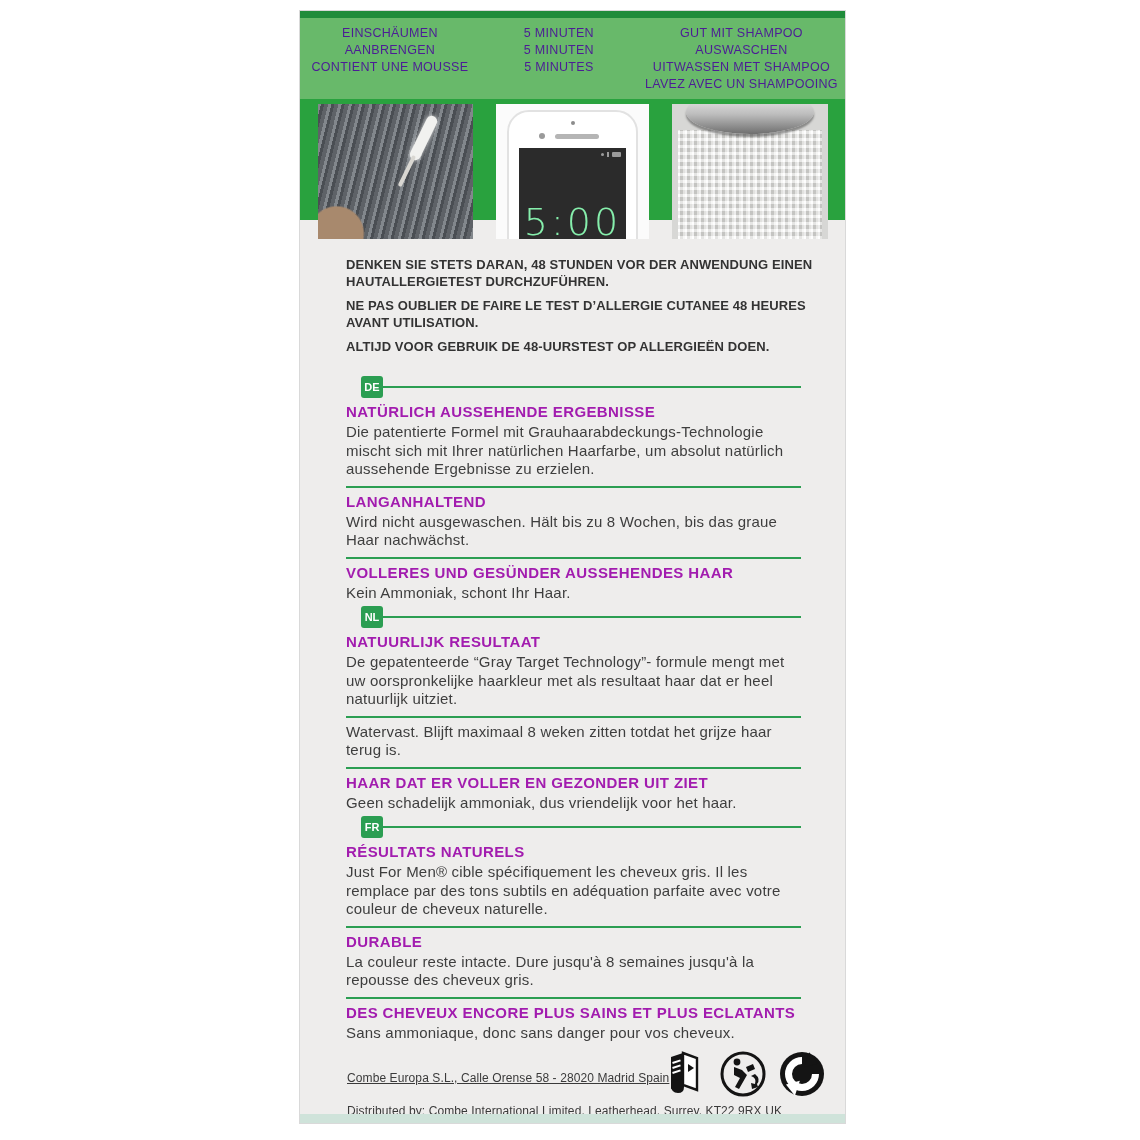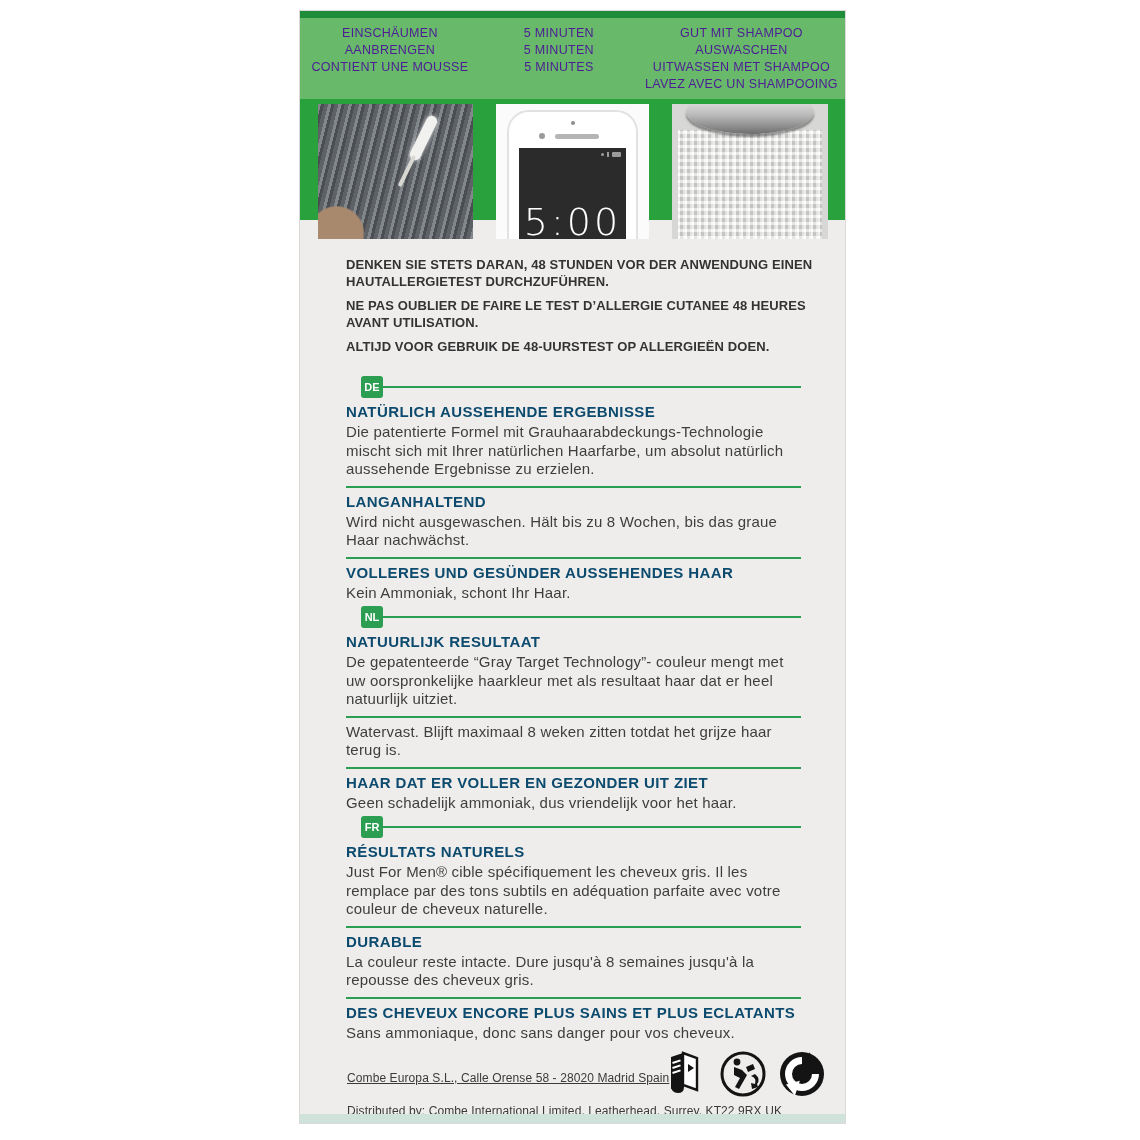--- a/index.html
+++ b/index.html
@@ -30,40 +30,40 @@
          border:2px solid #e2e2e2;border-radius:22px 22px 0 0;box-sizing:border-box;}
   .cam{position:absolute;left:50%;top:9px;width:4px;height:4px;margin-left:-2px;border-radius:50%;background:#8c8c8c;}
   .cam2{position:absolute;left:30px;top:21px;width:6px;height:6px;border-radius:50%;background:#9a9a9a;}
   .speaker{position:absolute;left:46px;top:22px;width:44px;height:5px;border-radius:3px;background:#b5b5b5;}
   .screen{position:absolute;left:10px;top:36px;right:10px;bottom:0;background:#2b2b2b;}
   .status{position:absolute;right:5px;top:4px;display:flex;align-items:center;gap:3px;}
   .status i{display:block;background:#9b9b9b;}
   .st-dot{width:3px;height:3px;border-radius:50%;}
   .st-one{width:2px;height:5px;}
   .st-batt{width:9px;height:5px;border-radius:1px;}
-  .timer{margin-top:52px;text-align:center;font-size:38px;font-weight:300;color:#ffffff;
+  .timer{margin-top:52px;text-align:center;font-size:38px;font-weight:300;color:#86efac;
          letter-spacing:3px;font-family:"DejaVu Sans", sans-serif;}
   .photo-shower{left:372px;width:156px;background:#d7d7d5;}
   .shower-head{position:absolute;left:14px;top:-14px;width:128px;height:44px;border-radius:50%;
          background:linear-gradient(#f7f7f7,#bdbdbd 55%,#6f6f6f);box-shadow:0 3px 2px rgba(60,60,60,.5);}
   .water{position:absolute;left:6px;right:6px;top:26px;bottom:0;
       background:
         repeating-linear-gradient(0deg, rgba(255,255,255,.55) 0 3px, rgba(190,190,188,.25) 3px 7px),
         repeating-linear-gradient(90deg, rgba(255,255,255,.95) 0 2px, rgba(178,178,175,.45) 2px 5px, rgba(242,242,240,.85) 5px 7px);}
   
   .warning{padding:16px 28px 10px 46px;}
   .warning p{margin:0 0 7px 0;max-width:474px;font-size:13px;font-weight:700;color:#333333;
              line-height:17px;letter-spacing:.1px;}
   
   .lang-rule{display:flex;align-items:center;margin:4px 0 0 18px;height:22px;padding-left:43px;}
   .badge{width:22px;height:22px;background:#2b9e52;color:#ffffff;font-size:11px;font-weight:bold;
          display:flex;align-items:center;justify-content:center;border-radius:3px;}
   .rule-line{flex:1;height:2px;background:#2b9e52;margin-right:44px;}
   .section{padding:0 44px 0 46px;}
-  .section h3{margin:5px 0 3px 0;font-size:15px;font-weight:bold;color:#0c4a6e;letter-spacing:.4px;}
+  .section h3{margin:5px 0 3px 0;font-size:15px;font-weight:bold;color:#a21caf;letter-spacing:.4px;}
   .section p{margin:0;font-size:15px;line-height:18.5px;color:#3e3e3e;letter-spacing:.2px;max-width:462px;}
   .rule{height:2px;background:#2b9e52;margin:7px 44px 5px 46px;}
   
   .footer{padding:12px 20px 0 31px;}
   .footer p{margin:16px;font-size:12px;line-height:16.8px;color:#3a3a3a;letter-spacing:.1px;}
   .footer p.underline{text-decoration:underline;}
   
   .symbols{position:absolute;right:18px;bottom:24px;display:flex;gap:9px;align-items:center;}
   .symbols svg{display:block;}
   .bottom-strip{position:absolute;left:0;right:0;bottom:0;height:9px;background:#cfe3da;}
@@ -145,21 +145,21 @@
       </div>
     </div>
 
     <div>
       <div class="lang-rule">
         <span class="badge">NL</span>
         <span class="rule-line"></span>
       </div>
       <div class="section">
         <h3>NATUURLIJK RESULTAAT</h3>
-        <p>De gepatenteerde “Gray Target Technology”- couleur mengt met uw oorspronkelijke haarkleur met als resultaat haar dat er heel natuurlijk uitziet.</p>
+        <p>De gepatenteerde “Gray Target Technology”- formule mengt met uw oorspronkelijke haarkleur met als resultaat haar dat er heel natuurlijk uitziet.</p>
       </div>
       <div class="rule"></div>
       <div class="section">
         <p>Watervast. Blijft maximaal 8 weken zitten totdat het grijze haar terug is.</p>
       </div>
       <div class="rule"></div>
       <div class="section">
         <h3>HAAR DAT ER VOLLER EN GEZONDER UIT ZIET</h3>
         <p>Geen schadelijk ammoniak, dus vriendelijk voor het haar.</p>
       </div>

